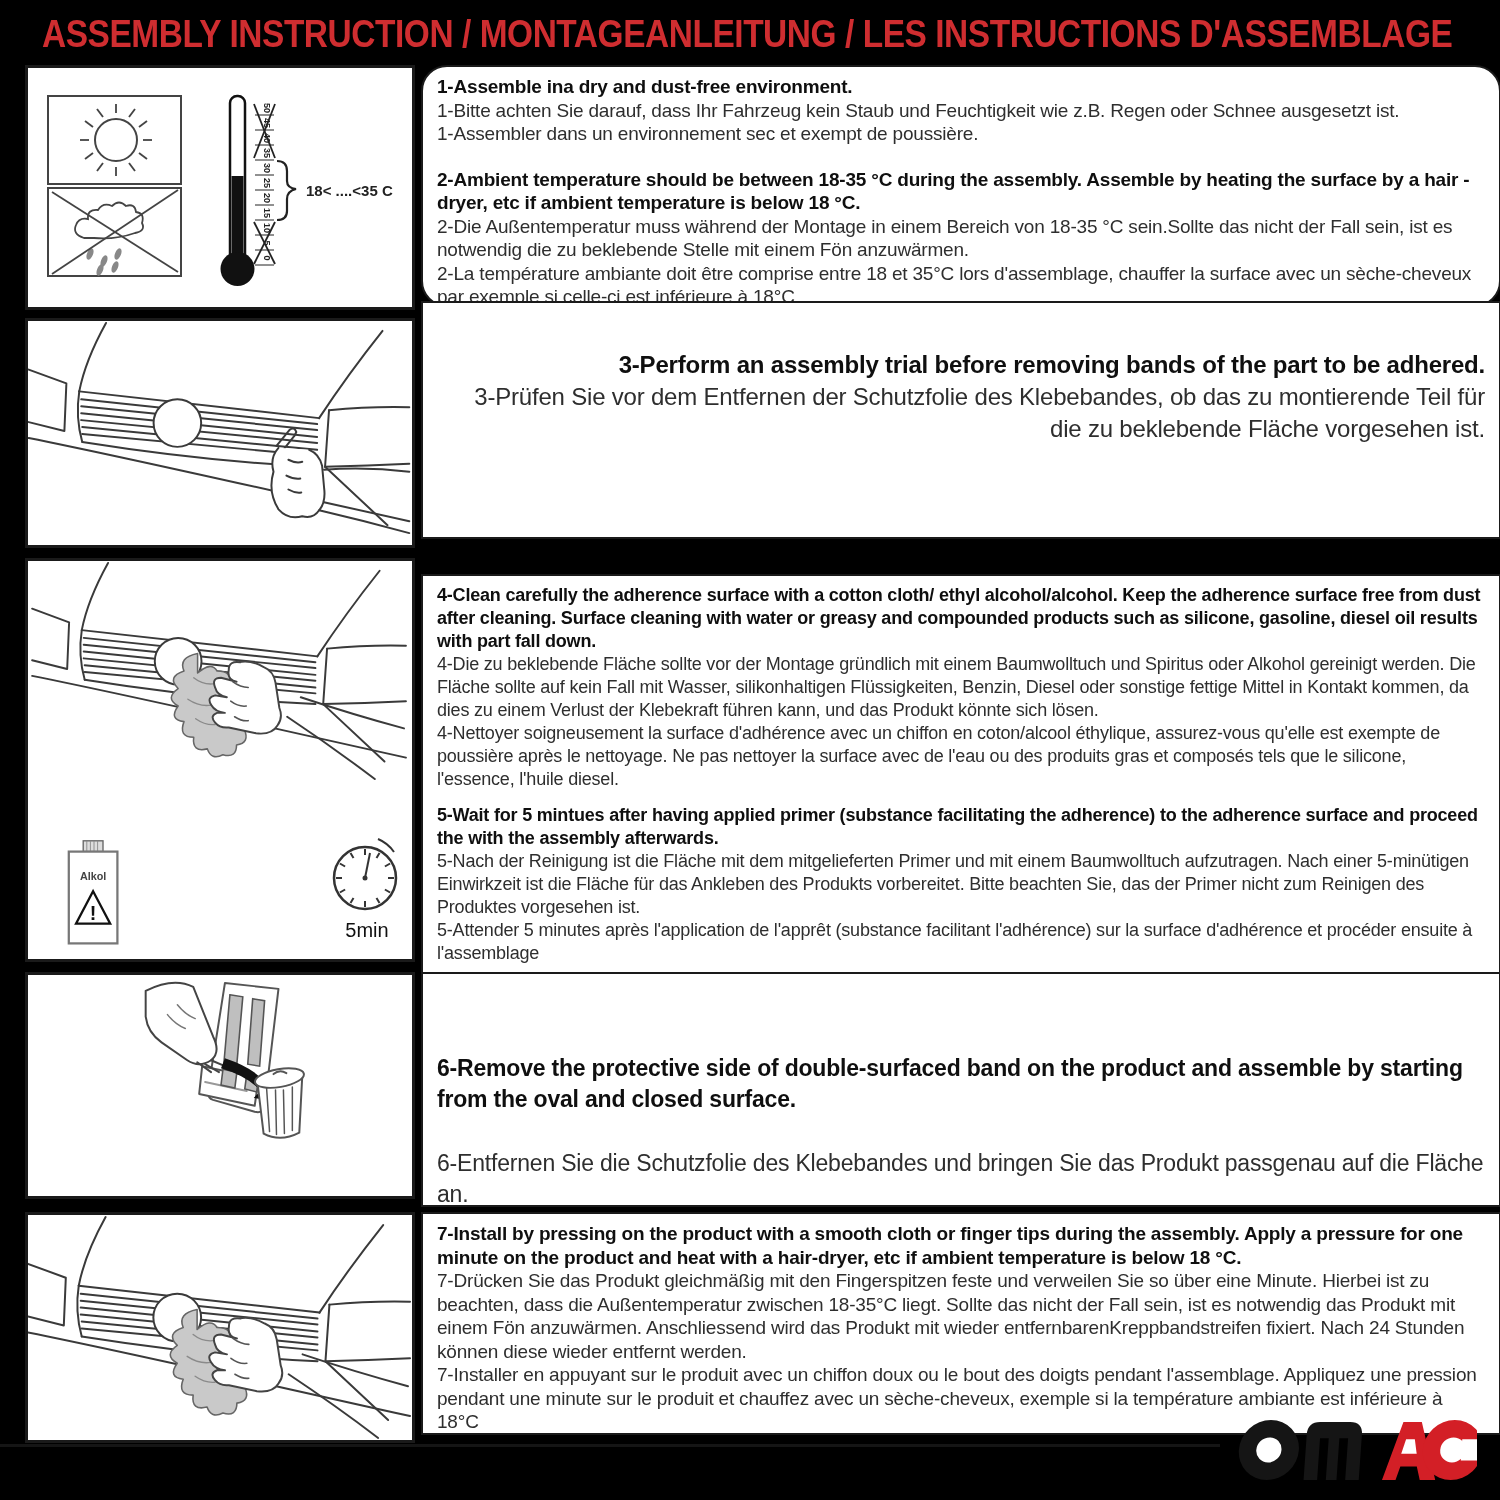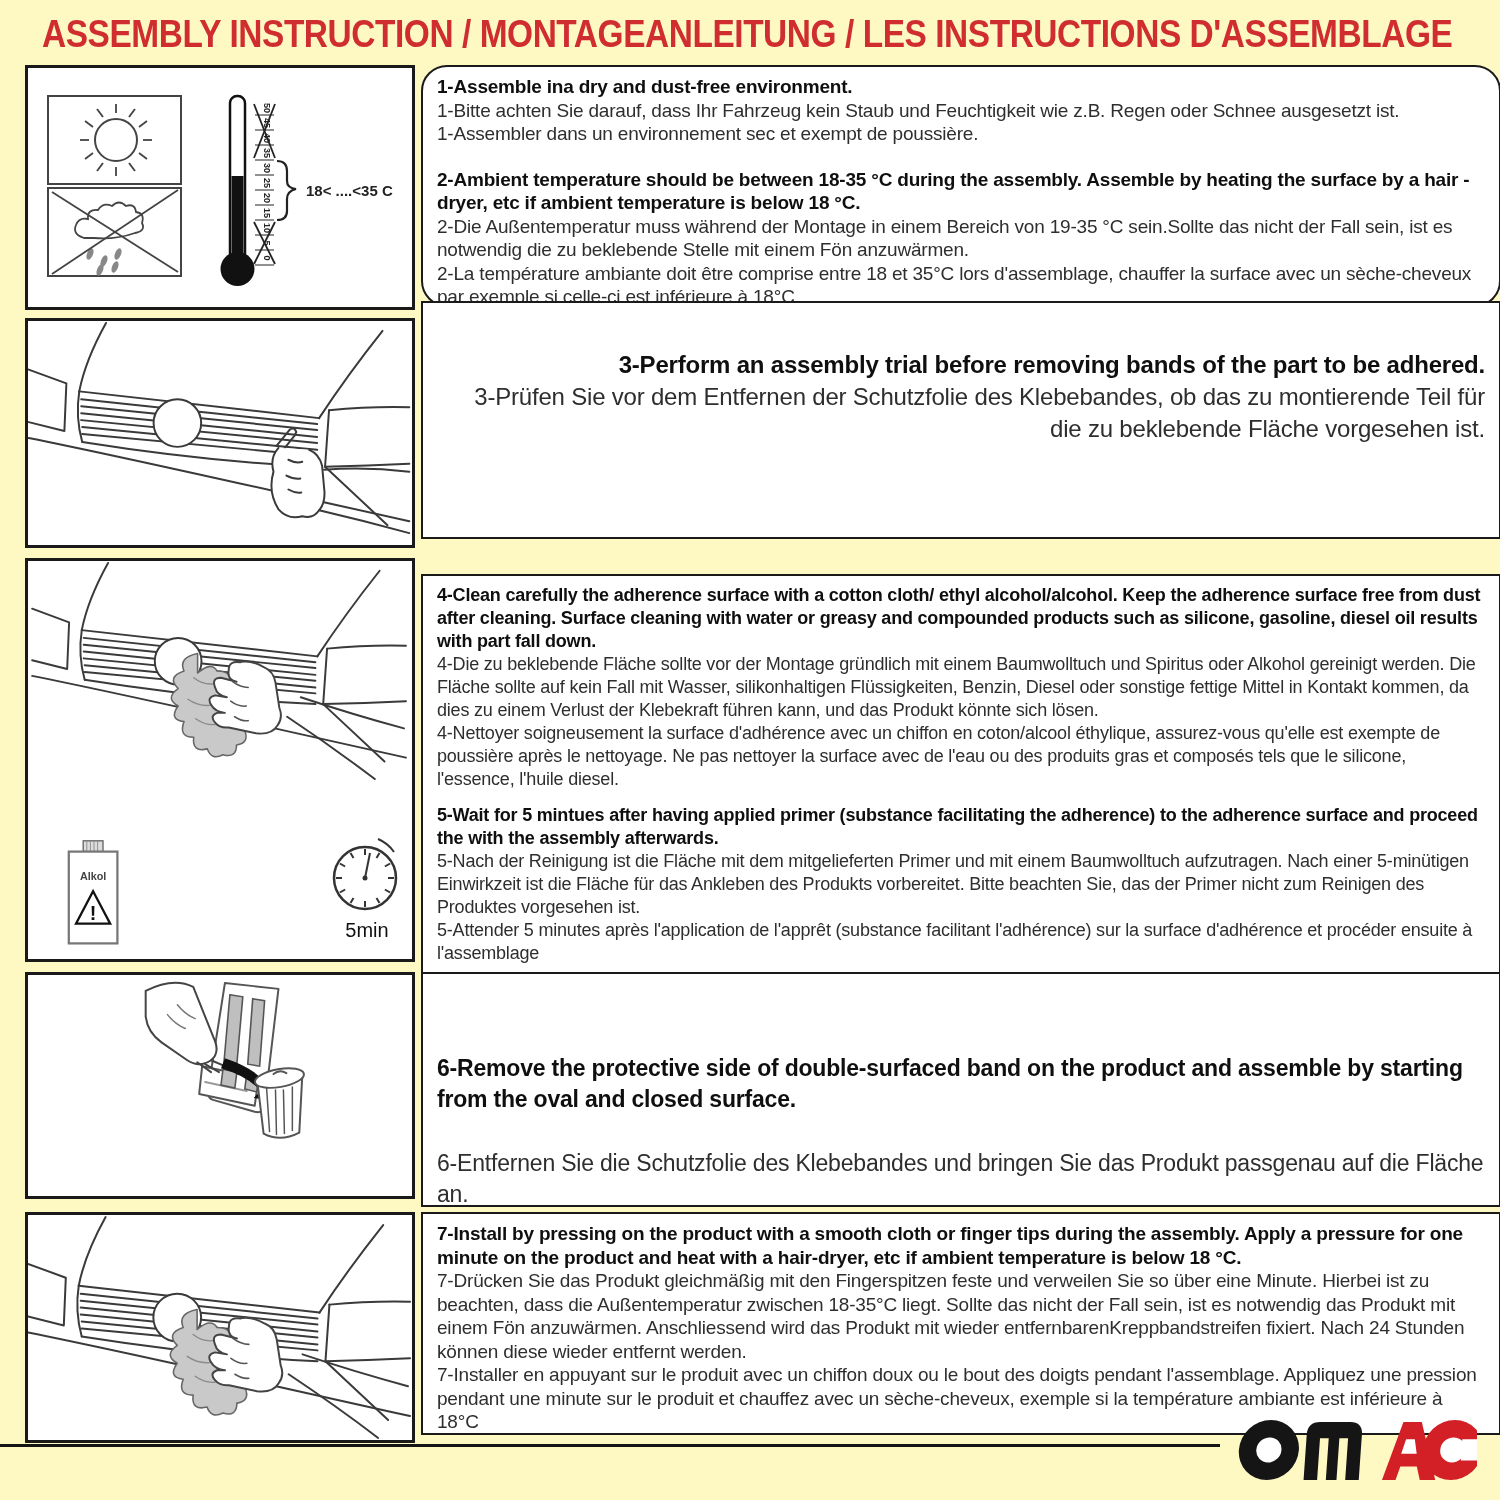--- a/index.html
+++ b/index.html
@@ -1,16 +1,16 @@
 <!DOCTYPE html>
 <html><head>
 <meta charset="utf-8">
 <style>
   html,body{margin:0;padding:0;background:#fff;}
-  #page{position:relative;width:1500px;height:1500px;background:#fef9c3;overflow:hidden;
+  #page{position:relative;width:1500px;height:1500px;background:#000000;overflow:hidden;
         font-family:"Liberation Sans",sans-serif;color:#2e2e2e;}
   #title{position:absolute;left:42px;top:12px;font-size:38px;line-height:44px;font-weight:800;
          color:#cf2d30;white-space:nowrap;letter-spacing:-0.5px;transform:scaleX(0.88);
          transform-origin:left center;}
   .imgbox{position:absolute;left:25px;width:384px;border:3px solid #1a1a1a;background:#fff;}
   .txtbox{position:absolute;left:421px;width:1048px;border:2px solid #1a1a1a;background:#fff;
           padding:8px 14px;box-sizing:content-box;}
   .txtbox p{margin:0;letter-spacing:-0.2px;}
   p.b{font-weight:700;color:#0f0f0f;}
   .r1 p,.r5 p{font-size:19px;line-height:23.5px;}
@@ -143,21 +143,21 @@
         <path d="M249,93 Q259,93 259,103 L259,113 Q259,120 268,121 Q259,123 259,131 L259,143 Q259,152 249,152" fill="none" stroke="#222" stroke-width="2.2"></path>
         <text x="278" y="128" font-size="15" font-weight="600" fill="#222">18&lt; ....&lt;35 C</text>
       </g>
     </svg>
   </div>
   <div class="txtbox r1" style="top:65px;height:222px;border-radius:26px;">
     <p class="b">1-Assemble ina dry and dust-free environment.</p>
     <p>1-Bitte achten Sie darauf, dass Ihr Fahrzeug kein Staub und Feuchtigkeit wie z.B. Regen oder Schnee ausgesetzt ist.</p>
     <p>1-Assembler dans un environnement sec et exempt de poussière.</p>
     <p class="b gap">2-Ambient temperature should be between 18-35 °C  during the assembly. Assemble by heating the surface by a hair -dryer, etc if ambient temperature is below 18 °C.</p>
-    <p>2-Die Außentemperatur muss während der Montage in einem Bereich von 19-35 °C  sein.Sollte das nicht der Fall sein, ist es notwendig die zu beklebende Stelle mit einem Fön anzuwärmen.</p>
+    <p>2-Die Außentemperatur muss während der Montage in einem Bereich von 18-35 °C  sein.Sollte das nicht der Fall sein, ist es notwendig die zu beklebende Stelle mit einem Fön anzuwärmen.</p>
     <p>2-La température ambiante doit être comprise entre 18 et 35°C lors d'assemblage, chauffer la surface avec un sèche-cheveux par exemple si celle-ci est inférieure à 18°C.</p>
   </div>
 
   <div class="imgbox" style="top:318px;height:224px;">
     <svg viewBox="0 0 386 226" width="384" height="224">
       <use href="#car-front"></use>
       <use href="#hand-point"></use>
     </svg>
   </div>
   <div class="txtbox r2 pt44" style="top:301px;height:180px;text-align:right;">

